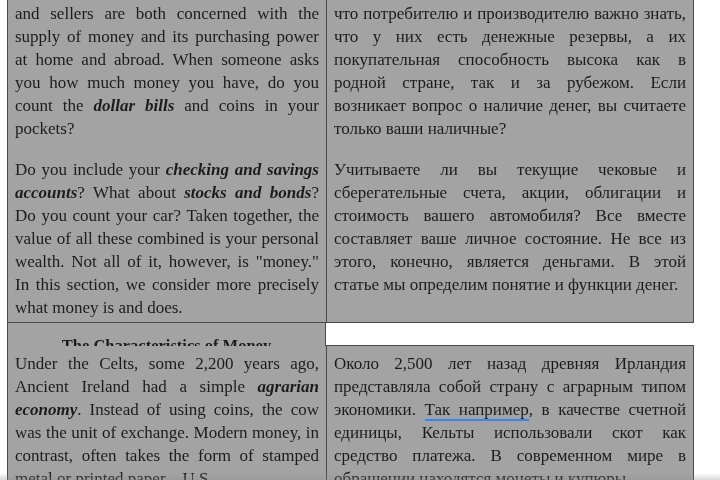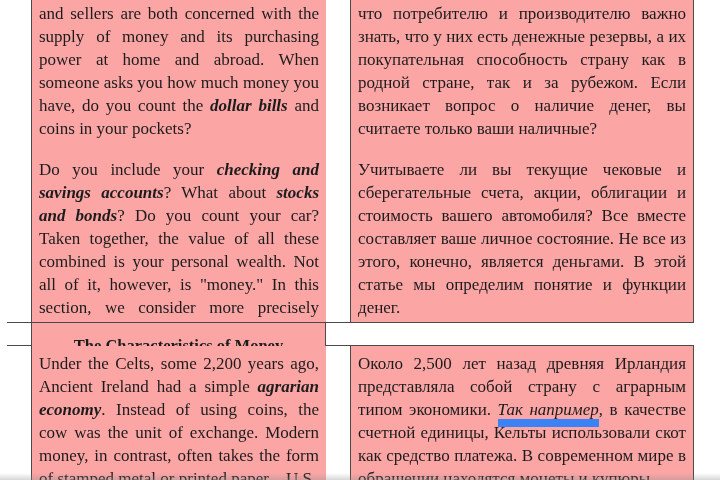--- a/index.html
+++ b/index.html
@@ -20,22 +20,21 @@
   }
   .row {
     display: grid;
     grid-template-columns: 319px 368px;
   }
   .cell {
     box-sizing: border-box;
     border-left: 1.5px solid #4a4a4a;
     padding: 12px 7px;
     overflow: hidden;
-    background: #fca5a5;
-    margin-left: 24px;
+    background: #a3a3a3;
   }
   .cell:last-child { border-right: 1.5px solid #4a4a4a; }
   .row-intro { height: 322px; }
   .row-intro .cell { padding-top: 2px; }
   .row-header {
     height: 22px;
     border-top: 1.5px solid #4a4a4a;
     border-bottom: 1.5px solid #4a4a4a;
   }
   .hdr {
@@ -48,42 +47,42 @@
   .row-body2 { height: 160px; }
   .row-body2 .cell { padding-top: 6px; }
   .cell p {
     margin: 0;
     text-align: justify;
     font-size: 17px;
     line-height: 23px;
   }
   .cell p + p { margin-top: 18px; }
   .bold-italic { font-weight: 700; font-style: italic; }
-  .grammar-underline { border-bottom: 8px solid #3b82f6; font-style: italic; }
+  .grammar-underline { border-bottom: 2px solid #3b82f6; }
   .bottom-edge {
     position: absolute;
     left: 0; bottom: 0;
     width: 720px; height: 7px;
     background: linear-gradient(to bottom, rgba(150,150,150,0) 0%, rgba(140,140,140,0.35) 100%);
     pointer-events: none;
   }
 </style>
 </head>
 <body>
 
 <div class="page">
   <div class="tbl">
 
     <div class="row row-intro">
       <div class="cell">
           <p><span>and sellers are both concerned with the supply of money and its purchasing power at home and abroad. When someone asks you how much money you have, do you count the </span><span class="bold-italic">dollar bills</span><span> and coins in your pockets?</span></p>
           <p><span>Do you include your </span><span class="bold-italic">checking and savings accounts</span><span>? What about </span><span class="bold-italic">stocks and bonds</span><span>? Do you count your car? Taken together, the value of all these combined is your personal wealth. Not all of it, however, is "money." In this section, we consider more precisely what money is and does.</span></p>
         </div>
       <div class="cell">
-          <p><span>что потребителю и производителю важно знать, что у них есть денежные резервы, а их покупательная способность страну как в родной стране, так и за рубежом. Если возникает вопрос о наличие денег, вы считаете только ваши наличные?</span></p>
+          <p><span>что потребителю и производителю важно знать, что у них есть денежные резервы, а их покупательная способность высока как в родной стране, так и за рубежом. Если возникает вопрос о наличие денег, вы считаете только ваши наличные?</span></p>
           <p><span>Учитываете ли вы текущие чековые и сберегательные счета, акции, облигации и стоимость вашего автомобиля? Все вместе составляет ваше личное состояние. Не все из этого, конечно, является деньгами. В этой статье мы определим понятие и функции денег.</span></p>
         </div>
     </div>
 
     <div class="row row-header">
       <div class="cell hdr">The Characteristics of Money</div>
     </div>
 
     <div class="row row-body2">
       <div class="cell">

